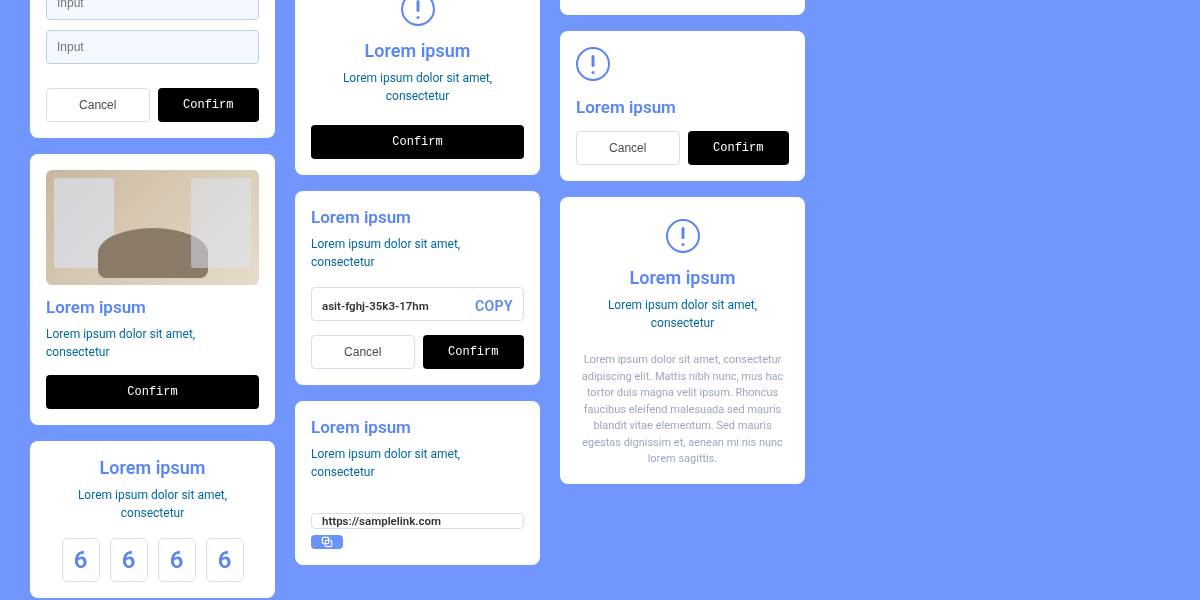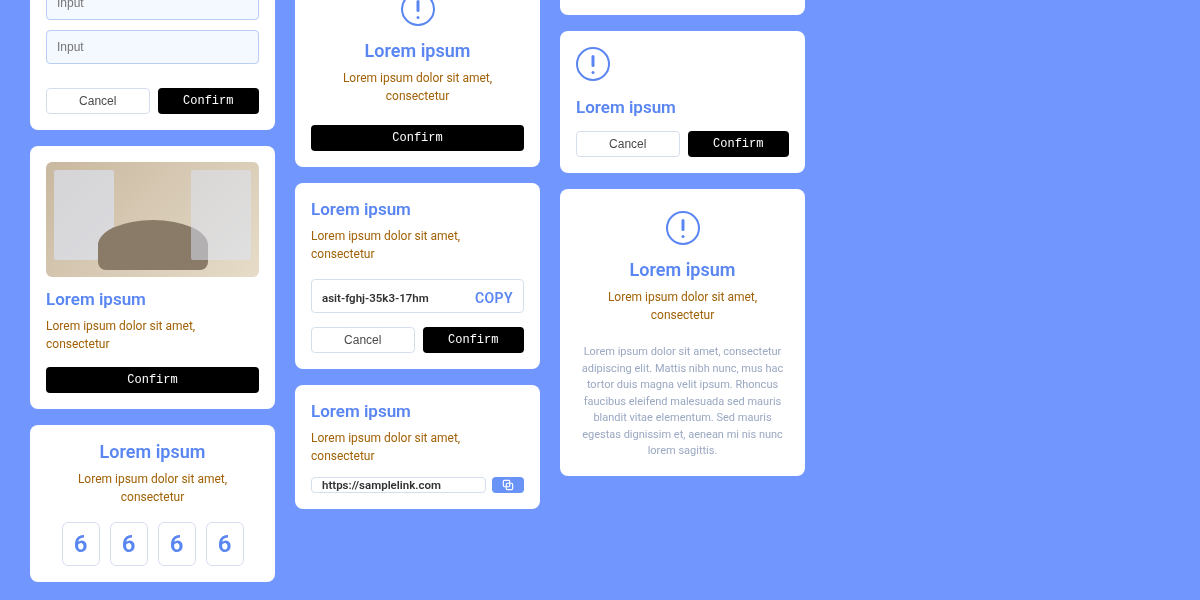--- a/index.html
+++ b/index.html
@@ -30,33 +30,33 @@
   padding: 16px;
 }
 .title-blue {
   color: #5a86f2;
   font-weight: 600;
   font-size: 17px;
   margin-bottom: 8px;
 }
 .title-blue.center { text-align: center; font-size: 18px; }
 .body-text {
-  color: #a16207;
+  color: #0369a1;
   font-size: 12px;
   line-height: 1.5;
 }
 .body-text.center { text-align: center; }
 .body-text.faded { color: #9aa8c2; font-size: 11px; }
 .btn-row {
   display: flex;
   gap: 8px;
   margin-top: 14px;
 }
 .btn {
-  height: 26px;
+  height: 34px;
   border-radius: 4px;
   font-size: 12px;
   display: flex;
   align-items: center;
   justify-content: center;
   cursor: pointer;
   border: none;
 }
 .btn-primary {
   background: #000000;
@@ -166,21 +166,22 @@
   font-size: 14px;
   color: #5a86f2;
   letter-spacing: 0.4px;
   font-weight: 600;
   cursor: pointer;
 }
 .link-row {
   display: flex;
   gap: 6px;
   align-items: stretch;
-  margin-top: 12px;
+  margin-top: 32px;
+  flex-direction: column;
 }
 .link-input {
   flex: 1;
   border: 1px solid #d6deee;
   border-radius: 4px;
   padding: 0 10px;
   display: flex;
   align-items: center;
   font-size: 11.5px;
   font-weight: 600;

